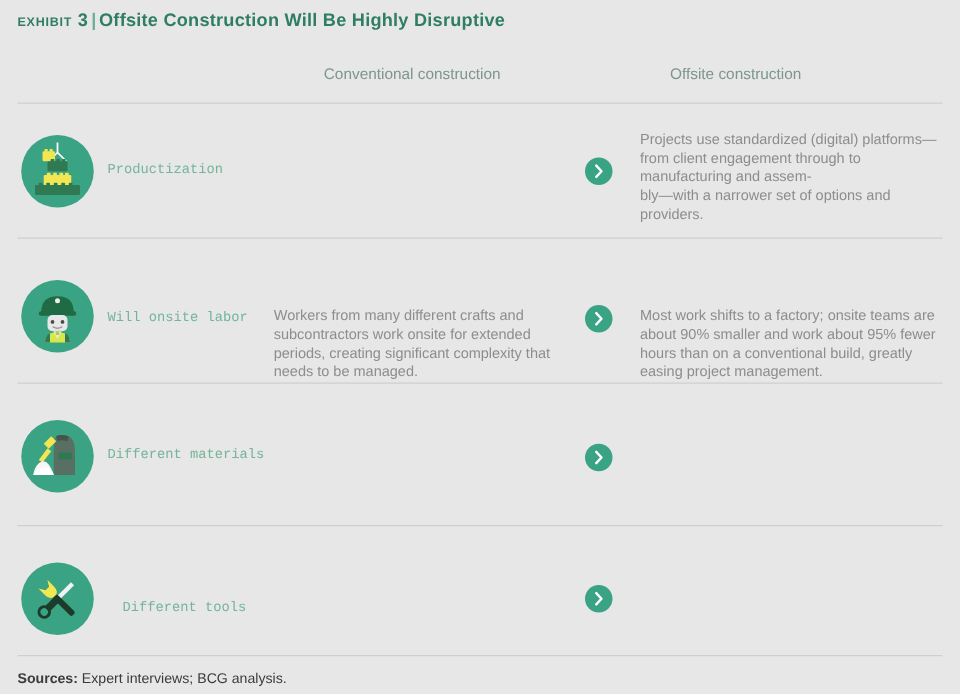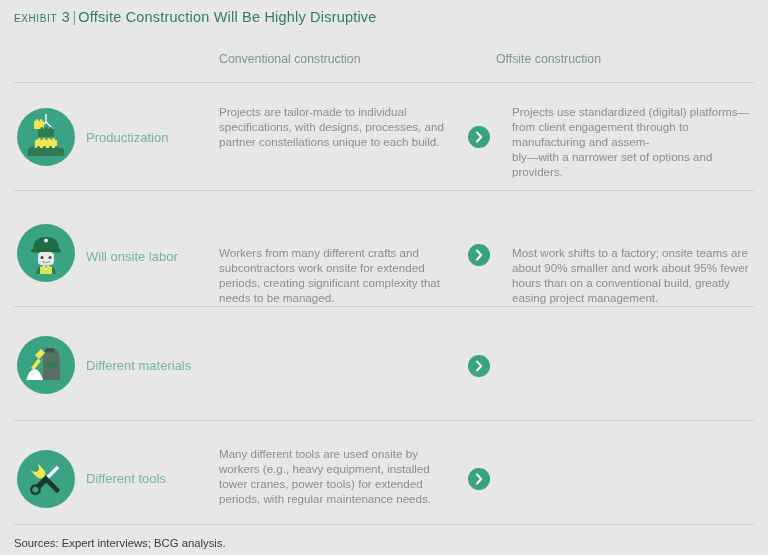--- a/index.html
+++ b/index.html
@@ -17,38 +17,40 @@
 
   
   .title {
     position: absolute;
     left: 14px;
     top: 9px;
     font-size: 14.5px;
     color: #2e7d64;
     letter-spacing: 0.2px;
     white-space: nowrap;
+    font-weight: bold;
   }
   .title .exhibit {
     font-variant: small-caps;
     text-transform: lowercase;
     letter-spacing: 0.6px;
   }
   .title .sep {
     color: #6fae97;
     padding: 0 2px;
   }
 
   
   .colhead {
     position: absolute;
     top: 52px;
     font-size: 12.3px;
     color: #7d958c;
     white-space: nowrap;
+    margin-left: 40px;
   }
   .colhead.left  { left: 219px; }
   .colhead.right { left: 496px; }
 
   
   .rule {
     position: absolute;
     left: 14px;
     width: 740px;
     height: 1px;
@@ -82,28 +84,29 @@
     overflow: hidden;
   }
   .row.row3 .icon-circle { top: 14px; }
   .row.row2 .icon-circle { top: 14px; }
 
   .icon-circle svg { display: block; }
 
   .row-label {
     position: absolute;
     left: 86px;
-    font-size: 13px;
+    font-size: 11px;
     color: #74b59a;
     white-space: nowrap;
+    font-family: Liberation Mono, monospace;
   }
   .row.row0 .row-label { top: 38px; }
   .row.row1 .row-label { top: 41px; }
   .row.row2 .row-label { top: 36px; }
-  .row.row3 .row-label { top: 35px; }
+  .row.row3 .row-label { top: 45px; margin-left: 12px; }
 
   .cell {
     position: absolute;
     font-size: 11.6px;
     line-height: 15.1px;
     color: #8d8d8d;
     white-space: pre-line;
   }
   .cell.left  { left: 219px; width: 240px; }
   .cell.right { left: 512px; width: 248px; }
@@ -129,21 +132,21 @@
 
   
   .footer {
     position: absolute;
     left: 14px;
     top: 537px;
     font-size: 11.3px;
     color: #3b3b3b;
     white-space: nowrap;
   }
-  .footer b { font-weight: normal; text-align: right; }
+  .footer b { font-weight: bold; text-align: right; }
 </style>
 </head>
 <body>
 
 <div class="title">
   <span class="exhibit">Exhibit 3</span><span class="sep">|</span><span>Offsite Construction Will Be Highly Disruptive</span>
 </div>
 
 <div class="colhead left">Conventional construction</div>
 <div class="colhead right">Offsite construction</div>
@@ -173,21 +176,20 @@
       <rect x="35" y="30.2" width="3" height="2.2" rx="0.6" fill="#f2e750"></rect>
       <rect x="11" y="40" width="36" height="8" rx="1" fill="#2f7a52"></rect>
       <rect x="14" y="38.2" width="3" height="2.2" rx="0.6" fill="#2f7a52"></rect>
       <rect x="20" y="38.2" width="3" height="2.2" rx="0.6" fill="#2f7a52"></rect>
       <rect x="26" y="38.2" width="3" height="2.2" rx="0.6" fill="#2f7a52"></rect>
       <rect x="32" y="38.2" width="3" height="2.2" rx="0.6" fill="#2f7a52"></rect>
       <rect x="38" y="38.2" width="3" height="2.2" rx="0.6" fill="#2f7a52"></rect>
     </svg>
   </div>
   <div class="row-label">Productization</div>
-  <div class="cell left">Projects are tailor-made to individual specifications, with designs, processes, and partner constellations unique to each build.</div>
   <div class="arrow-btn">
     <svg width="22" height="22" viewBox="0 0 22 22">
       <path d="M9 6.5 L13.2 11 L9 15.5" stroke="#ffffff" stroke-width="1.9" fill="none" stroke-linecap="round" stroke-linejoin="round"></path>
     </svg>
   </div>
   <div class="cell right">Projects use standardized (digital) platforms—from client engagement through to manufacturing and assem-
 bly—with a narrower set of options and providers.</div>
 </div>
 
 <div class="row row1">
@@ -246,21 +248,20 @@
         <rect x="26.2" y="28" width="5.6" height="13" rx="1" fill="#1d3b2a"></rect>
         <circle cx="29" cy="44" r="4.2" fill="none" stroke="#1d3b2a" stroke-width="2.4"></circle>
       </g>
       <g transform="rotate(-45 29 29)">
         <rect x="26.6" y="26" width="4.8" height="21" rx="1.6" fill="#1d3b2a"></rect>
         <path d="M24 12.5 L27 17.5 L31 17.5 L34 12.5 L34 20 Q34 26 29 26 Q24 26 24 20 Z" fill="#f2e750"></path>
       </g>
     </svg>
   </div>
   <div class="row-label">Different tools</div>
-  <div class="cell left">Many different tools are used onsite by workers (e.g., heavy equipment, installed tower cranes, power tools) for extended periods, with regular maintenance needs.</div>
   <div class="arrow-btn">
     <svg width="22" height="22" viewBox="0 0 22 22">
       <path d="M9 6.5 L13.2 11 L9 15.5" stroke="#ffffff" stroke-width="1.9" fill="none" stroke-linecap="round" stroke-linejoin="round"></path>
     </svg>
   </div>
 </div>
 
 <div class="footer">
   <b>Sources:</b>
   <span>Expert interviews; BCG analysis.</span>

